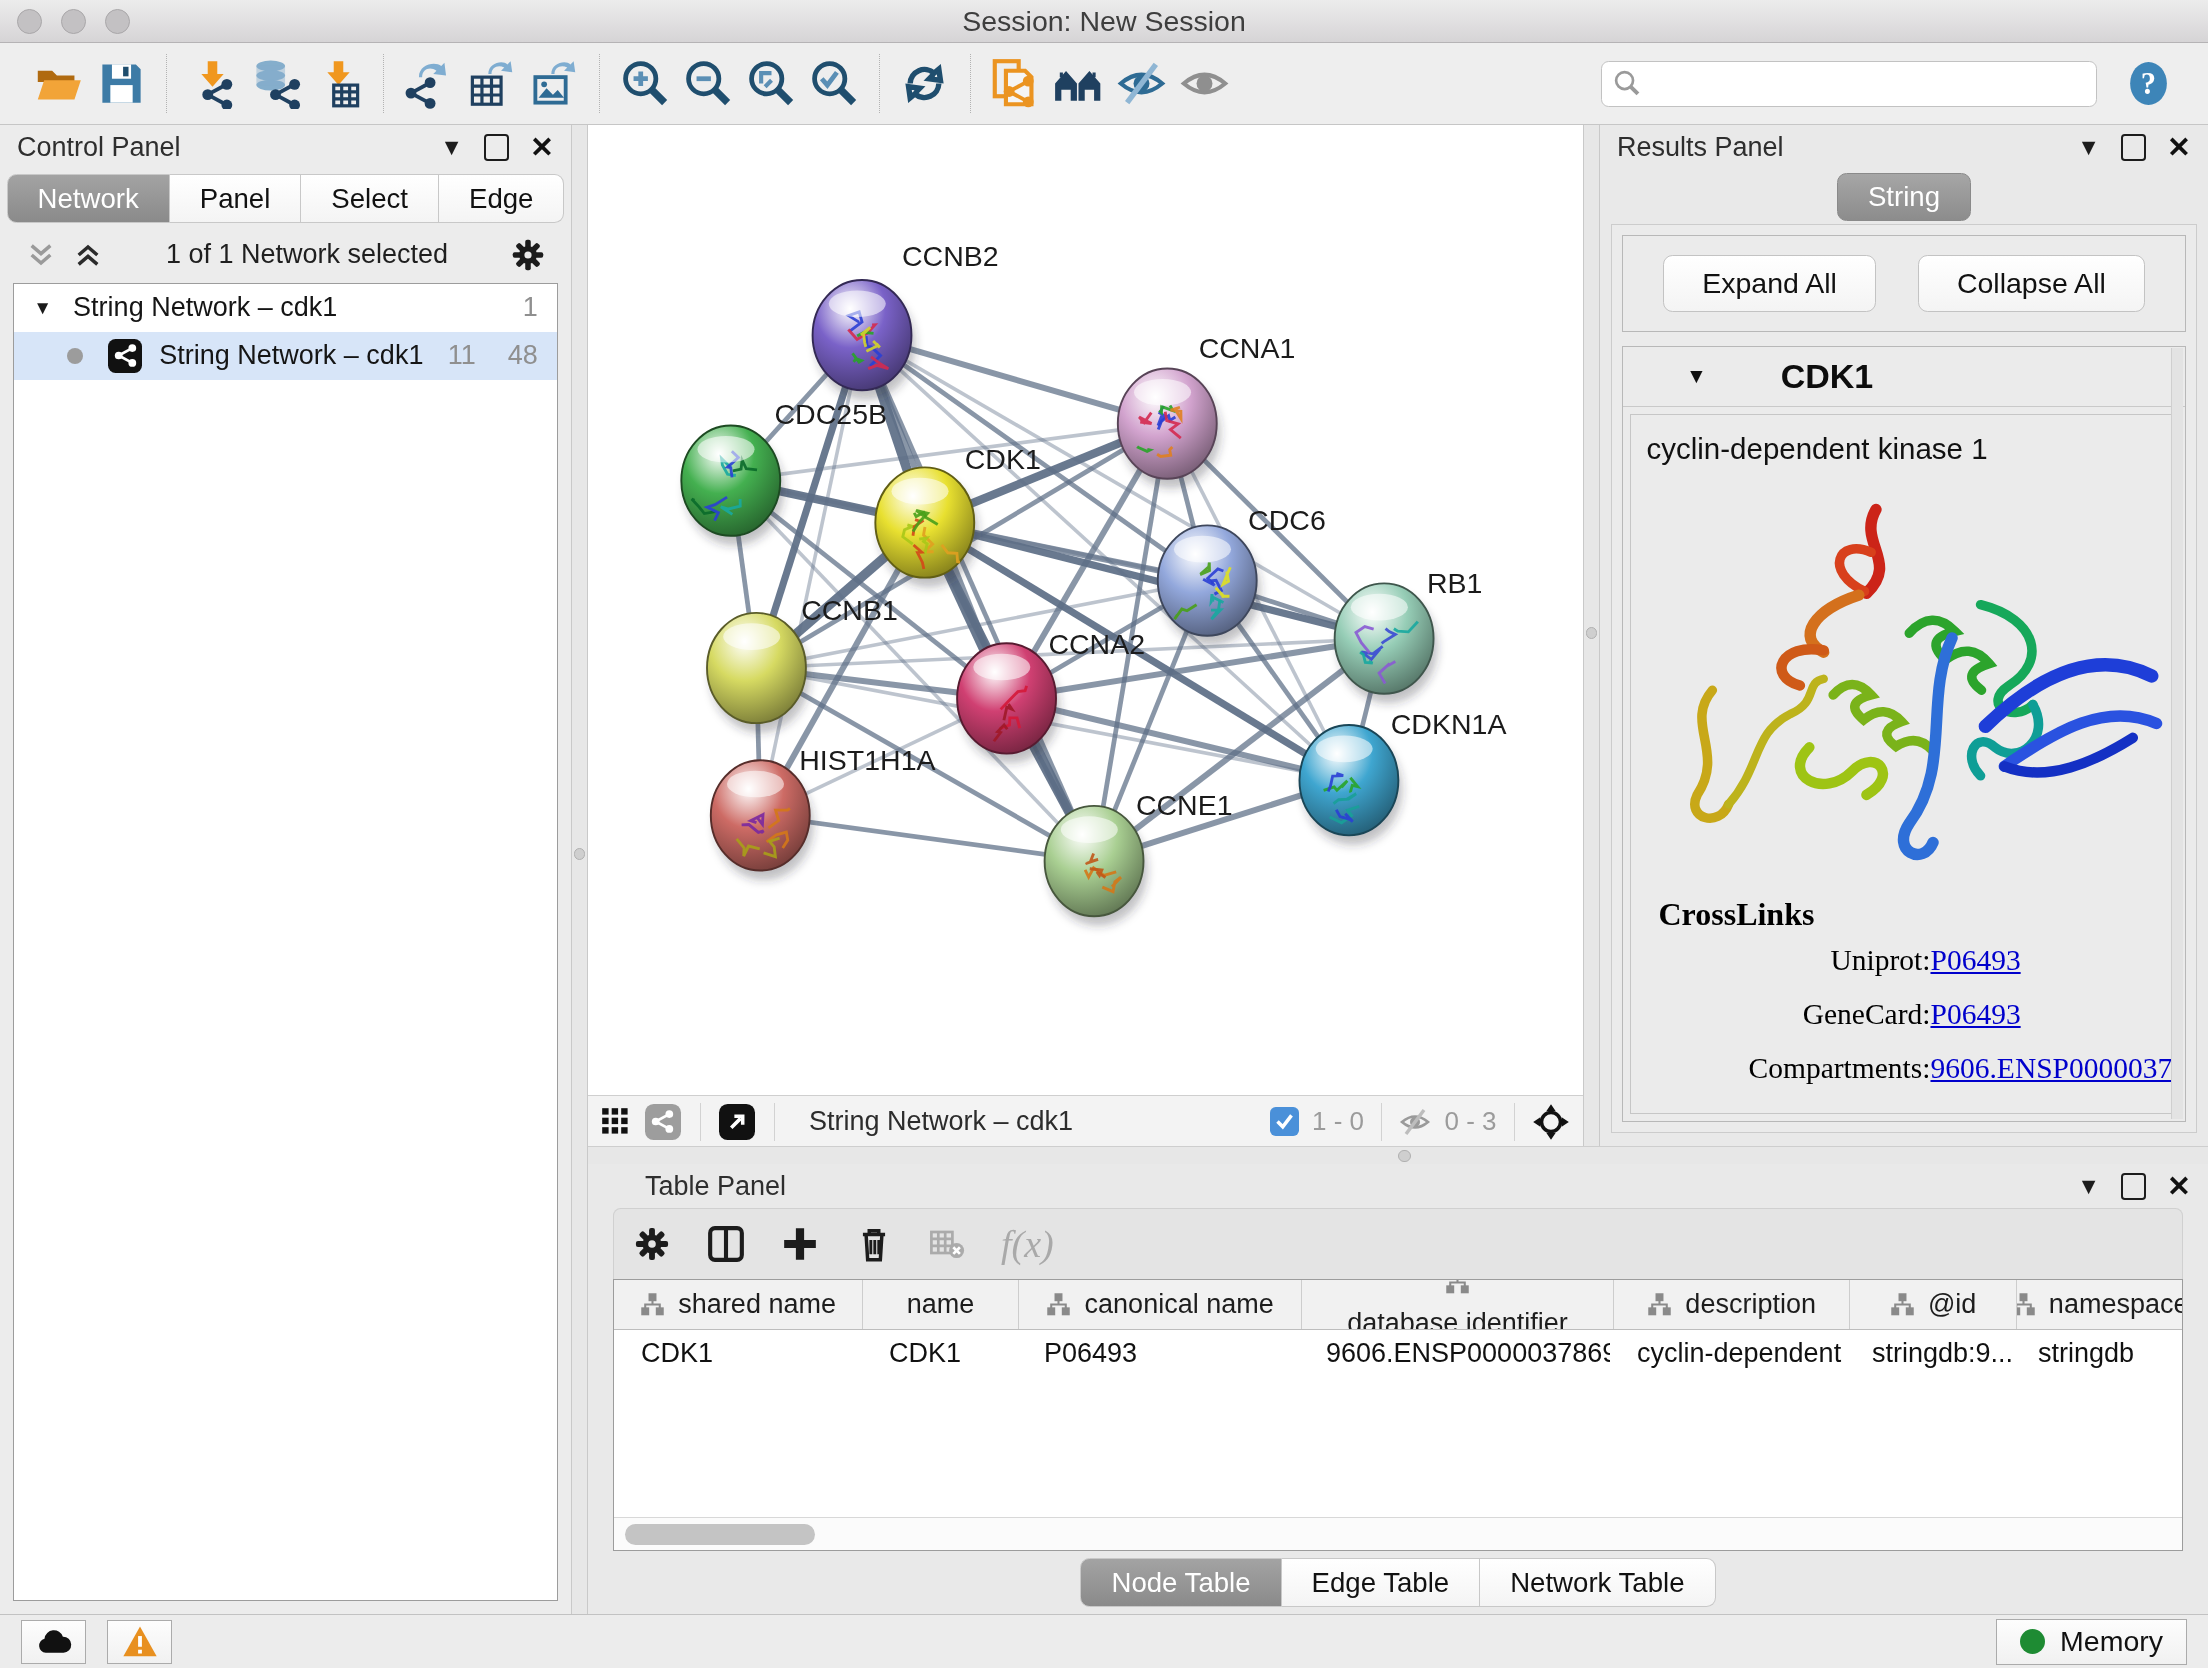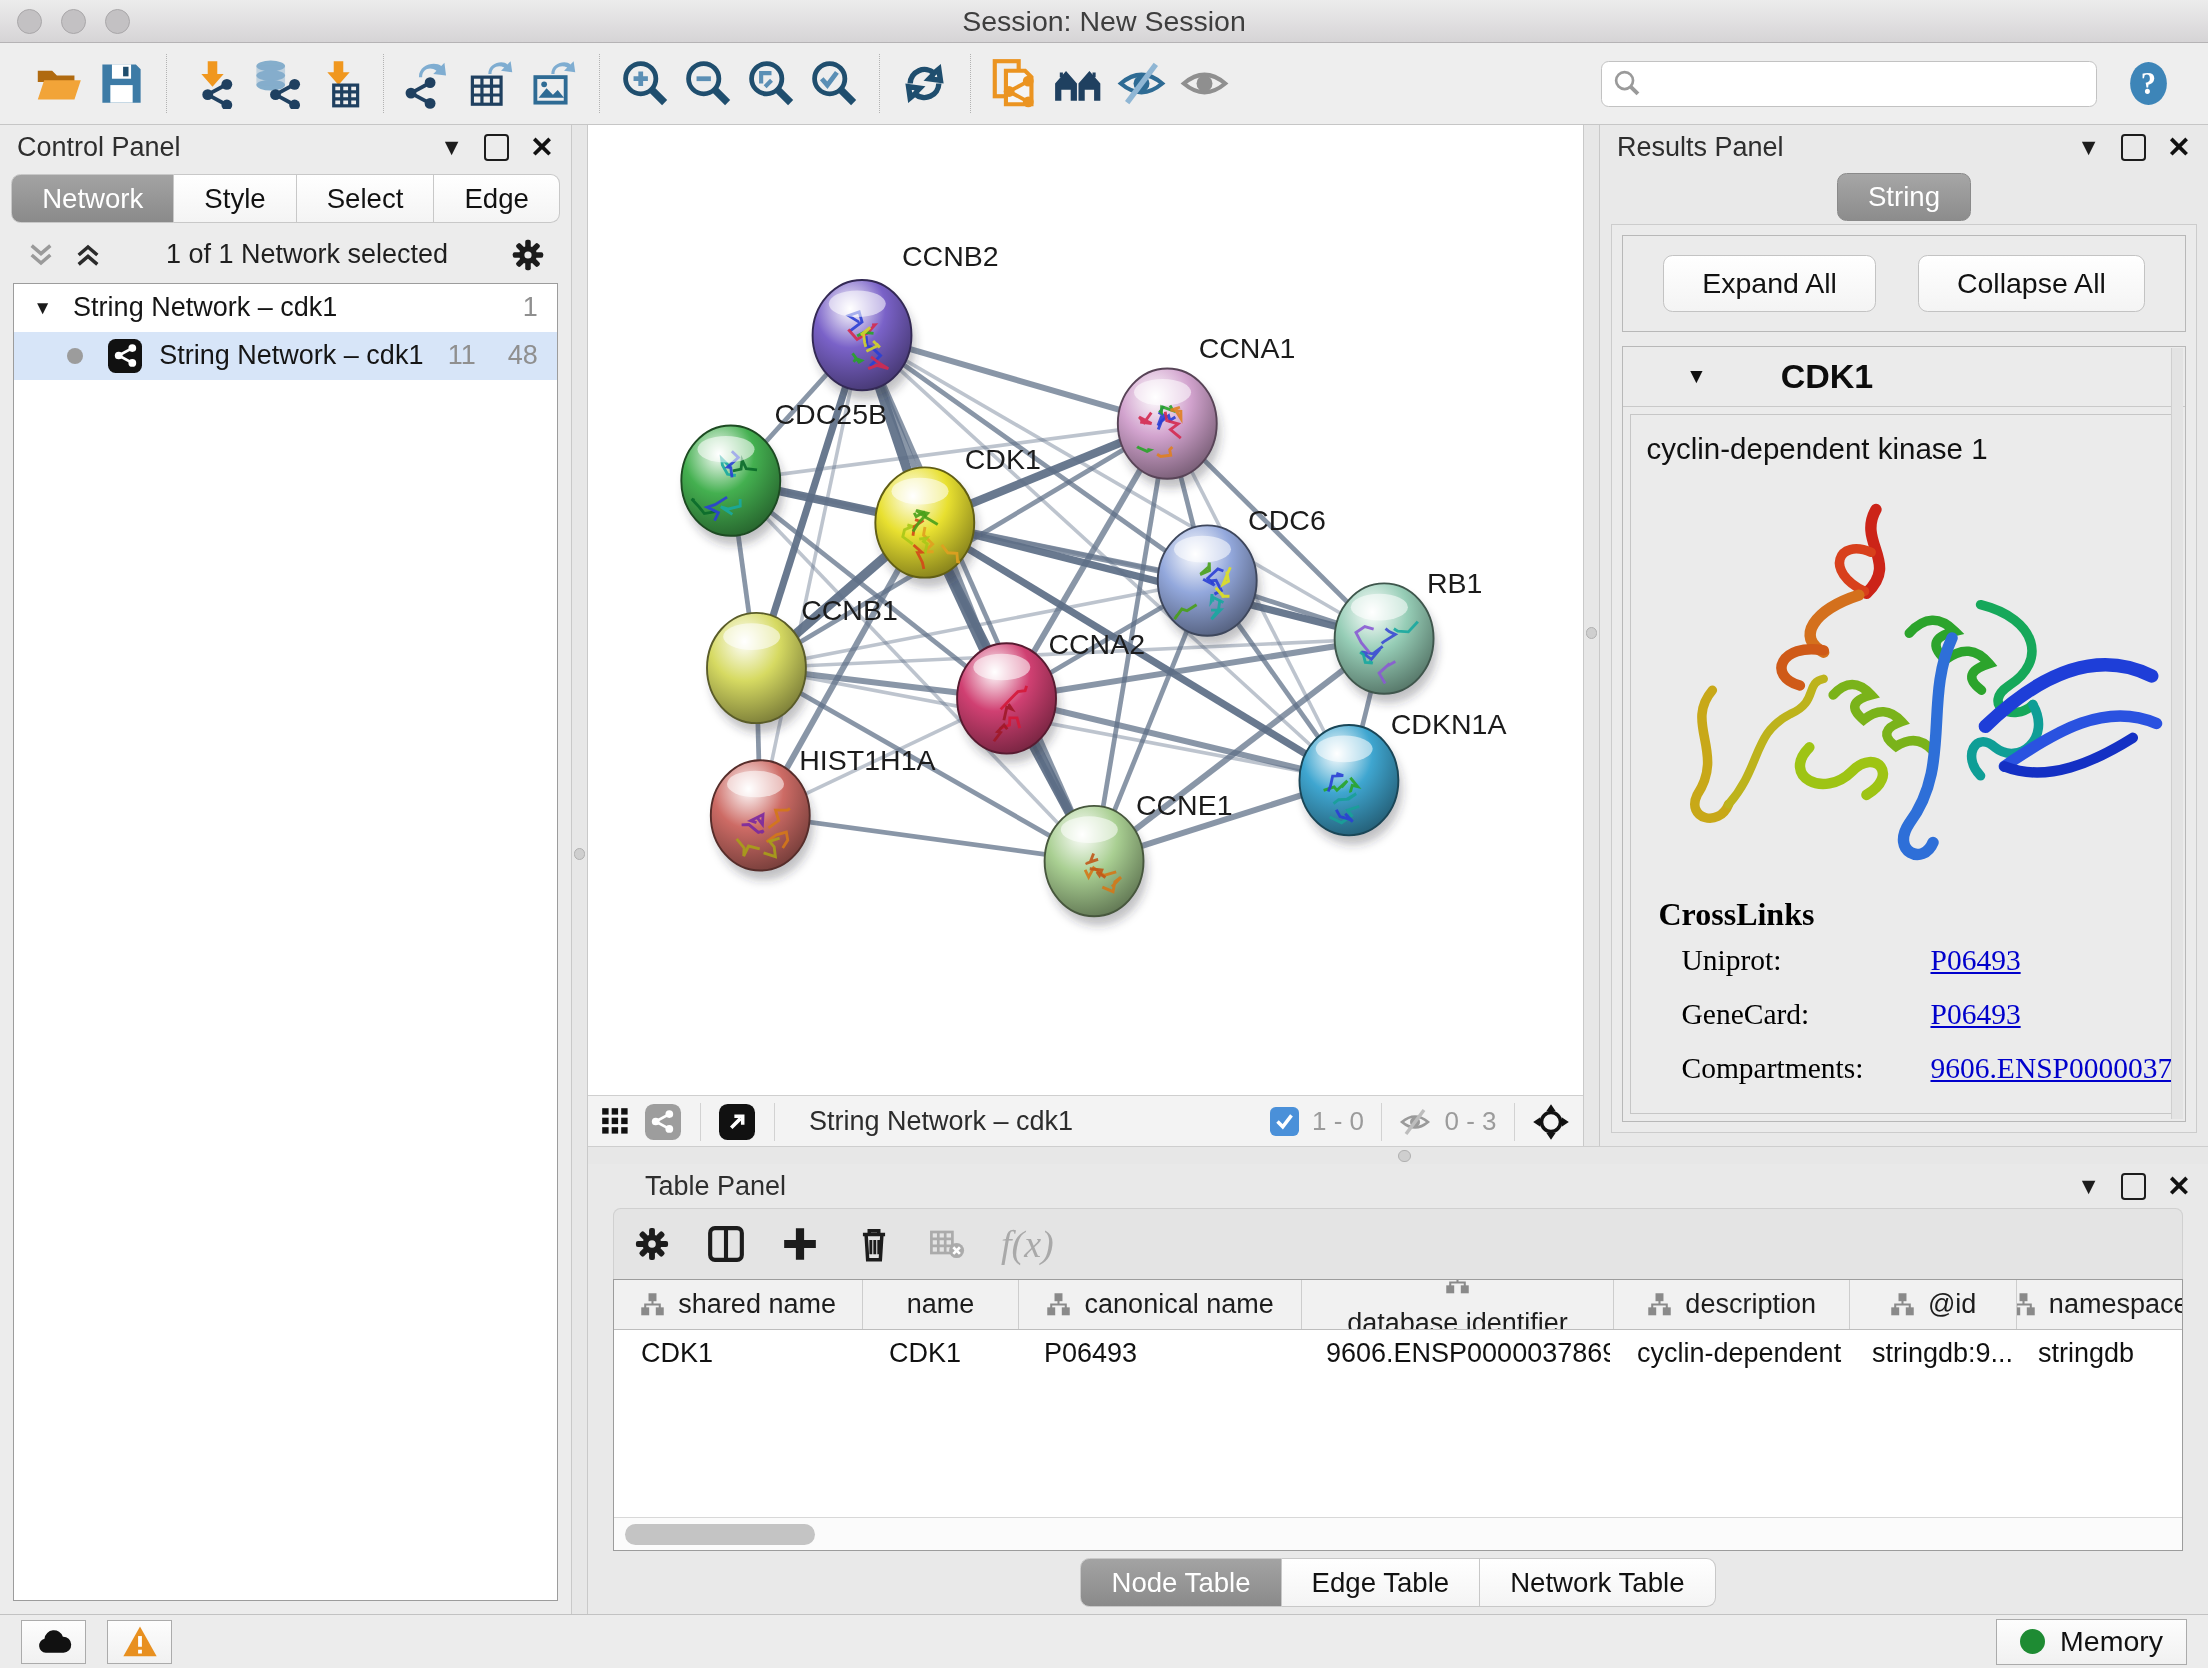--- a/index.html
+++ b/index.html
@@ -90,21 +90,21 @@
     background:#ebebeb;position:relative;}
   .rp-entry-head{height:59px;display:flex;align-items:center;flex:0 0 auto;border-bottom:1px solid #c9c9c9;}
   .rp-entry-caret{font-size:21px;margin-left:63px;color:#111;}
   .rp-entry-name{font-size:34px;font-weight:bold;color:#0d0d0d;margin-left:74px;}
   .rp-entry-body{margin:7.6px;border:1px solid #c6c6c6;flex:1;min-height:0;overflow:hidden;background:#ebebeb;}
   .rp-desc{font-size:29.5px;color:#111;padding:17px 15px 9.5px 15px;}
   .rp-structure{display:block;margin:5.7px auto 0 auto;}
   .crosslinks{font-family:"Liberation Serif",serif;padding:5.7px 0 0 27px;}
   .cl-head{font-size:32px;font-weight:bold;color:#000;margin-bottom:11.4px;}
   .cl-row{display:flex;margin-bottom:21px;}
-  .cl-label{font-size:29.5px;color:#000;width:249px;margin-left:23px;flex:0 0 auto;}
+  .cl-label{font-size:29.5px;color:#000;width:249px;margin-left:23px;flex:0 0 auto;text-align:right;}
   .cl-link{font-size:29.5px;color:#0000cc;text-decoration:underline;}
   .rp-scroll{position:absolute;right:1.9px;top:1.9px;bottom:1.9px;width:11.4px;background:#e3e3e3;border-left:1px solid #cfcfcf;}
 
   
   .table-panel{flex:1;background:#e9e9e9;display:flex;flex-direction:column;min-height:0;}
   .tp-toolbar{margin:0 25px;height:70px;background:#e4e4e4;border:1px solid #d0d0d0;border-bottom:none;
     border-radius:7.6px 7.6px 0 0;display:flex;align-items:center;padding:0 19px;gap:36px;flex:0 0 auto;--hole:#e4e4e4;}
   .tp-table{margin:0 25px;border:1.9px solid #9c9c9c;background:#fff;flex:1;display:flex;flex-direction:column;min-height:0;}
   .tbl-head{height:49px;background:#f1f1f1;border-bottom:1.9px solid #bdbdbd;display:flex;flex:0 0 auto;overflow:hidden;}
   .th{display:flex;align-items:center;justify-content:center;gap:13.3px;font-size:27px;color:#1d1d1d;
@@ -340,21 +340,21 @@
         <span class="panel-title">Control Panel</span>
         <span class="panel-head-icons">
           <span class="ph-ic">▼</span>
           <span class="ph-float"></span>
           <span class="ph-x">✕</span>
         </span>
       </div>
       <div class="cp-tabs-row">
         <div class="seg" id="cp-tabs">
             <button class="seg-btn selected">Network</button>
-            <button class="seg-btn">Style</button>
+            <button class="seg-btn">Panel</button>
             <button class="seg-btn">Select</button>
             <button class="seg-btn">Edge</button>
           </div>
       </div>
       <div class="cp-status">
         <svg width="32" height="32" viewBox="0 0 24 24">
           <path d="M5 5 l7 6 7 -6 M5 12 l7 6 7 -6" fill="none" stroke="#9a9a9a" stroke-width="2.6"></path>
         </svg>
         <svg width="32" height="32" viewBox="0 0 24 24" style="margin-left:15px">
           <path d="M5 19 l7 -6 7 6 M5 12 l7 -6 7 6" fill="none" stroke="#2b2b2b" stroke-width="2.6"></path>

